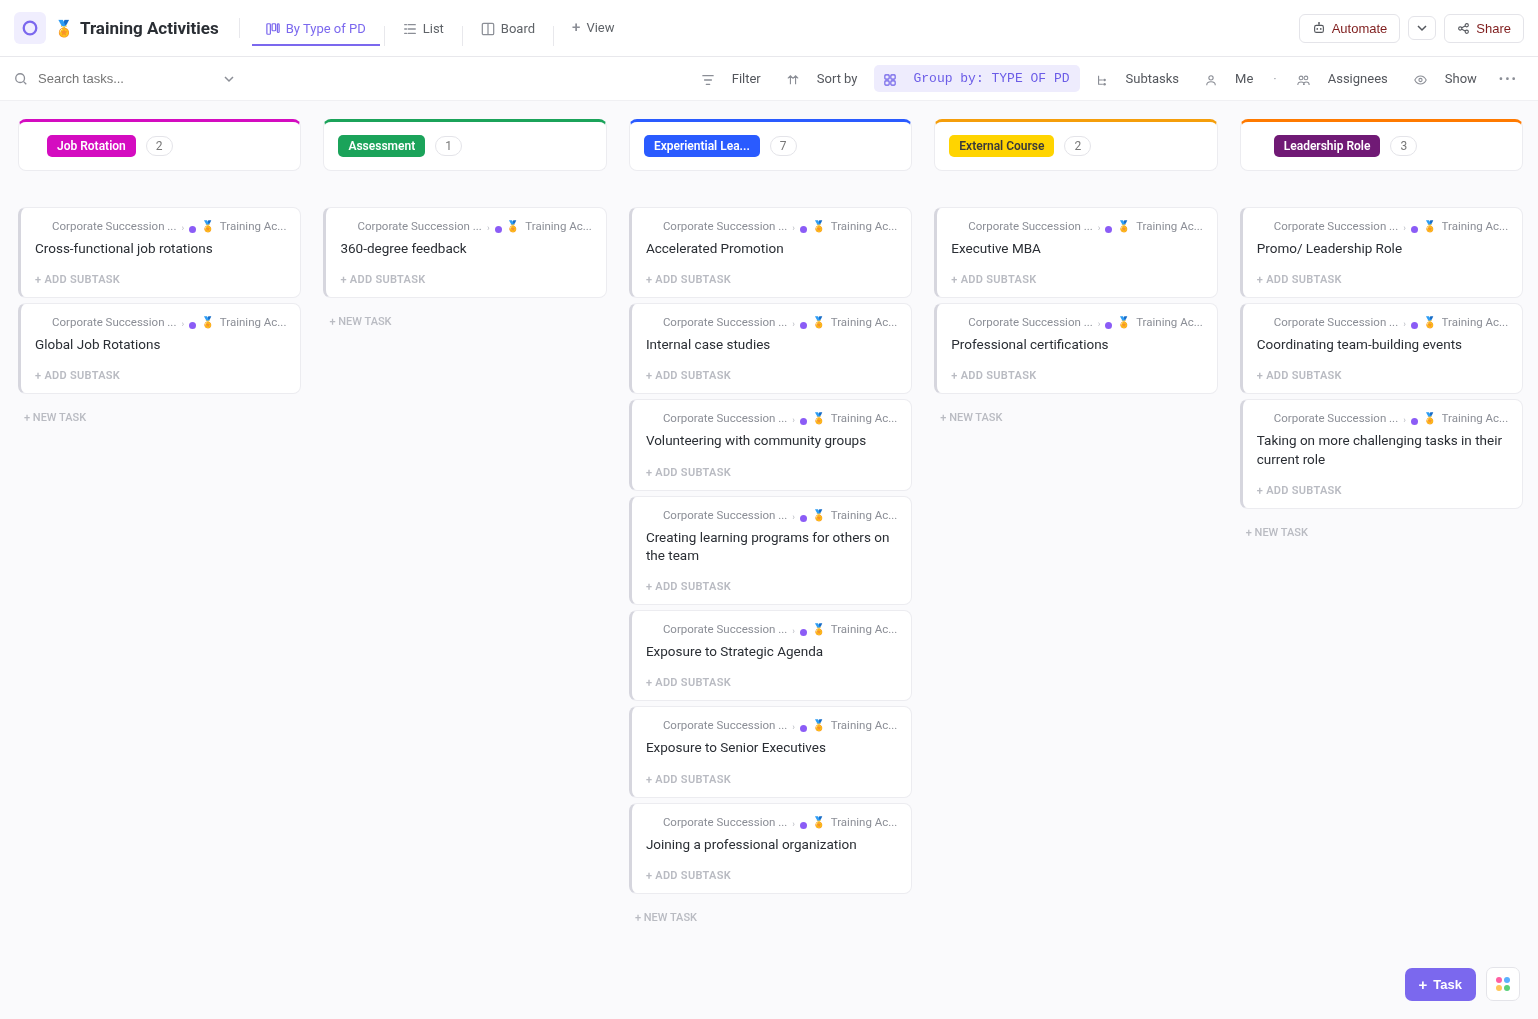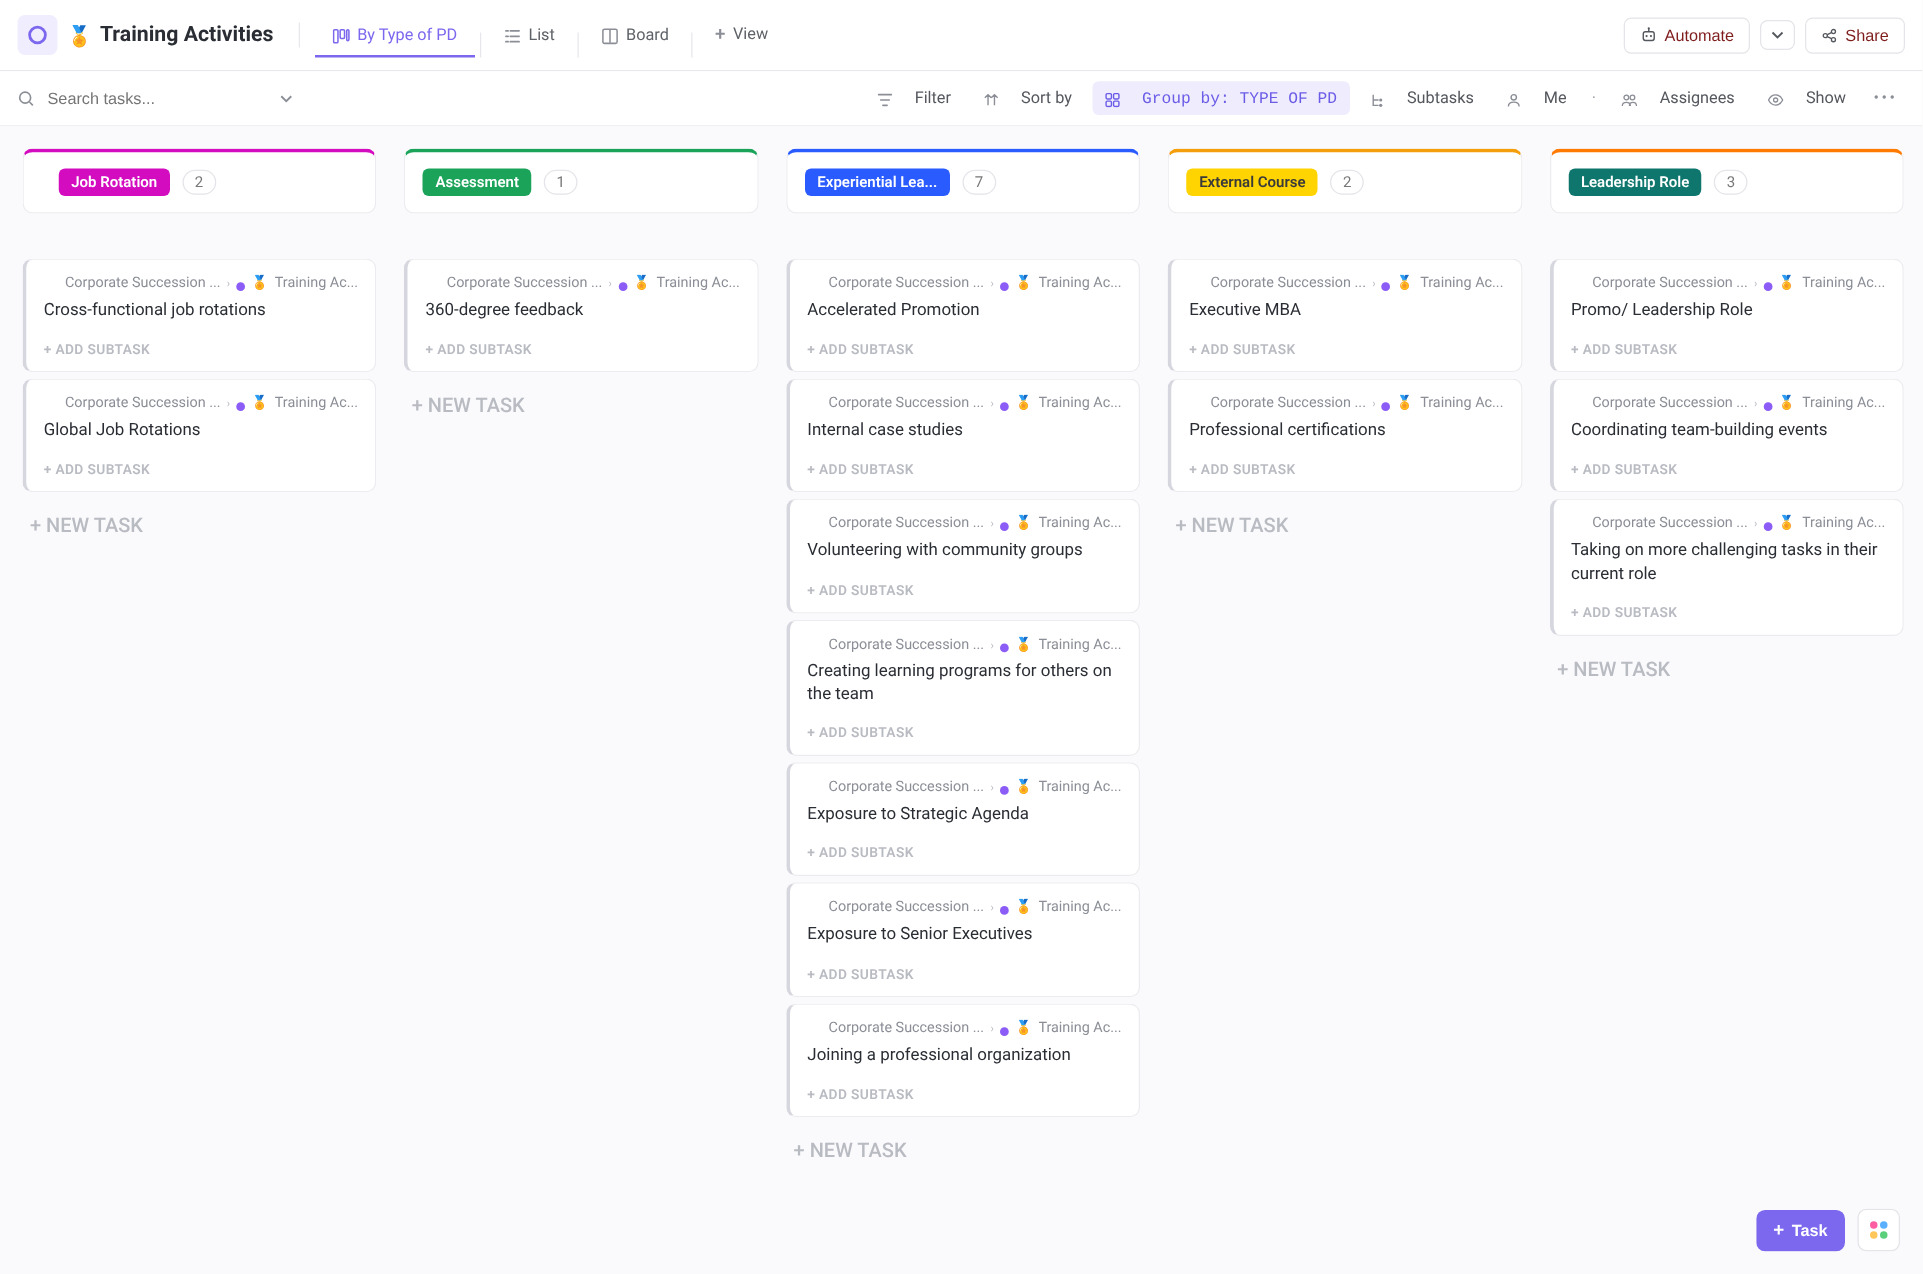--- a/index.html
+++ b/index.html
@@ -39,21 +39,21 @@
   .col-count { font-size:12px; color:#777; border:1px solid #e4e4e9; border-radius:999px; padding:2px 9px; background:#fff; }
 
   .card { background:#fff; border:1px solid #ececf0; border-left:3px solid #d6d6de; border-radius:8px; padding:11px 14px; margin-bottom:5px; }
   .crumb-row { display:flex; align-items:flex-end; gap:5px; font-size:11.5px; color:#8b8e96; margin-bottom:6px; white-space:nowrap;margin-left:17px; }
   .crumb-row .chev { font-size:9px; color:#b6b8c0; }
   .crumb-row .pd { width:7px; height:7px; border-radius:50%; background:#8b5cf6; display:inline-block; flex-shrink:0; }
   .crumb-row .trunc { overflow:hidden; text-overflow:ellipsis; }
   .crumb-row .medal-sm { font-size:11px; flex-shrink:0; }
   .card-title { font-size:13.5px; color:#2a2e34; line-height:1.35; margin-bottom:16px; }
   .add-sub { font-size:11px; font-weight:600; letter-spacing:.3px; color:#b9bbc2; cursor:pointer; }
-  .new-task { font-size:16px; font-weight:500; color:#b9bbc2; padding:12px 6px; cursor:pointer; }
+  .new-task { font-size:11px; font-weight:500; color:#b9bbc2; padding:12px 6px; cursor:pointer; }
 
   
   .fab-row { position:fixed; right:18px; bottom:18px; display:flex; align-items:center; gap:10px; }
   .fab-task { background:#7b68ee; color:#fff; border:none; border-radius:7px; padding:8px 14px; font-size:13px; font-weight:600; display:flex; align-items:center; gap:6px; cursor:pointer; }
   .fab-apps { width:34px; height:34px; border:1px solid #e4e4e9; border-radius:7px; background:#fff; display:flex; align-items:center; justify-content:center; cursor:pointer; }
   .grid4 { width:14px; height:14px; display:grid; grid-template:1fr 1fr/1fr 1fr; gap:2px; }
   .grid4 span { border-radius:50%; }
 </style>
 </head>
 <body>
@@ -356,21 +356,21 @@
             <span class="medal-sm">🏅</span>
             <span class="trunc">Training Ac...</span>
           </div>
           <div class="card-title">Professional certifications</div>
           <div class="add-sub">+ ADD SUBTASK</div>
         </div>
         <div class="new-task">+ NEW TASK</div>
       </div>
       <div class="column">
         <div class="col-header" style="border-top-color: rgb(255, 122, 0);">
-          <span class="col-label" style="background: #0f766e;">Leadership Role</span>
+          <span class="col-label" style="background: #701a75; margin-left: 19px;">Leadership Role</span>
           <span class="col-count">3</span>
         </div>
         <div class="card">
           <div class="crumb-row">
             <span class="trunc">Corporate Succession ...</span>
             <span class="chev">›</span>
             <span class="pd"></span>
             <span class="medal-sm">🏅</span>
             <span class="trunc">Training Ac...</span>
           </div>

